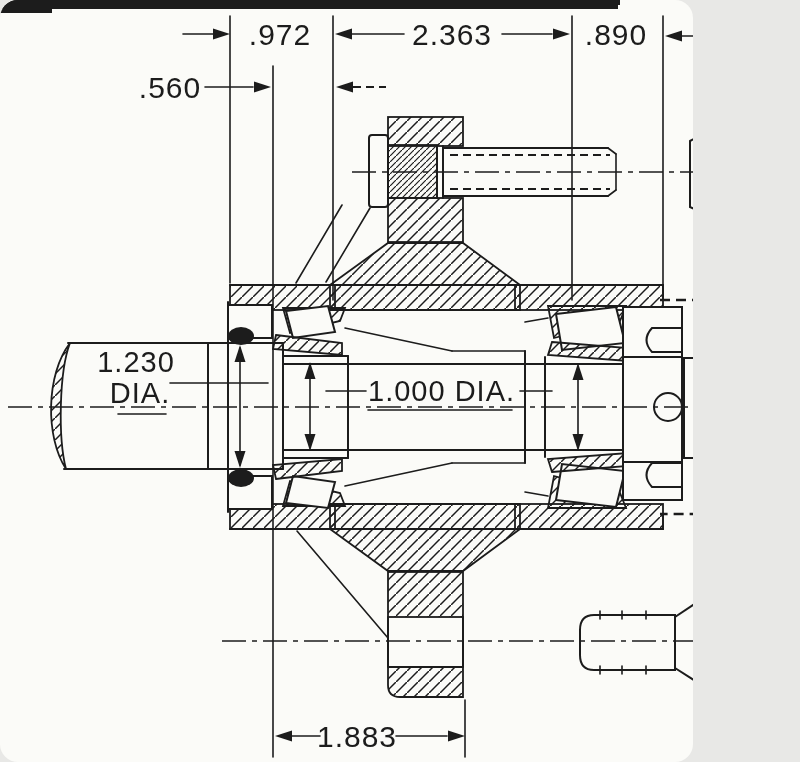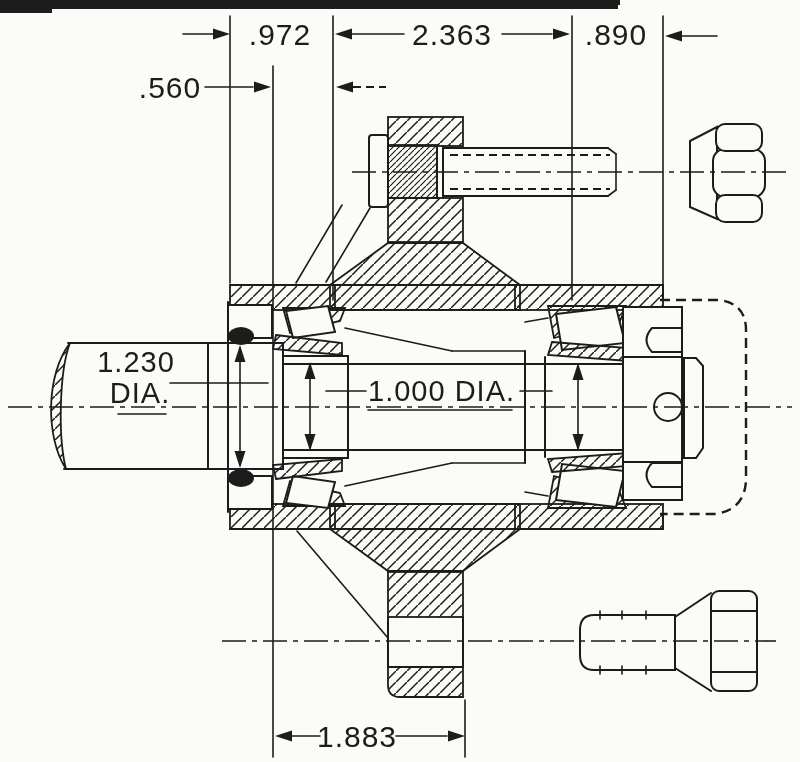--- a/index.html
+++ b/index.html
@@ -1,16 +1,16 @@
 <!DOCTYPE html>
 <html><head>
 <meta charset="utf-8">
 <style>
   html,body{margin:0;padding:0;background:#e8e8e6;}
-  .sheet{width:800px;height:762px;background:#fbfbf8;position:relative;overflow:hidden;}
+  .sheet{width:693px;height:762px;background:#fbfbf8;position:relative;overflow:hidden;border-radius:18px;}
   svg{display:block;}
   .ink{stroke:#1c1c1c;fill:none;stroke-width:2;stroke-linecap:round;}
   .thin{stroke-width:1.6;}
   .whitefill{fill:#fbfbf8;stroke:#1c1c1c;stroke-width:2;}
   .hatched{fill:url(#h1);stroke:#1c1c1c;stroke-width:1.8;}
   .densehatch{fill:url(#h2);stroke:#1c1c1c;stroke-width:1.8;}
   .solidink{fill:#1c1c1c;stroke:none;}
   .cl{stroke:#1c1c1c;stroke-width:1.6;fill:none;stroke-dasharray:24 6 5 6;}
   .dash{stroke:#1c1c1c;stroke-width:1.8;fill:none;stroke-dasharray:8 5;}
   .capdash{stroke:#1c1c1c;stroke-width:2.4;fill:none;stroke-dasharray:10 6;}

